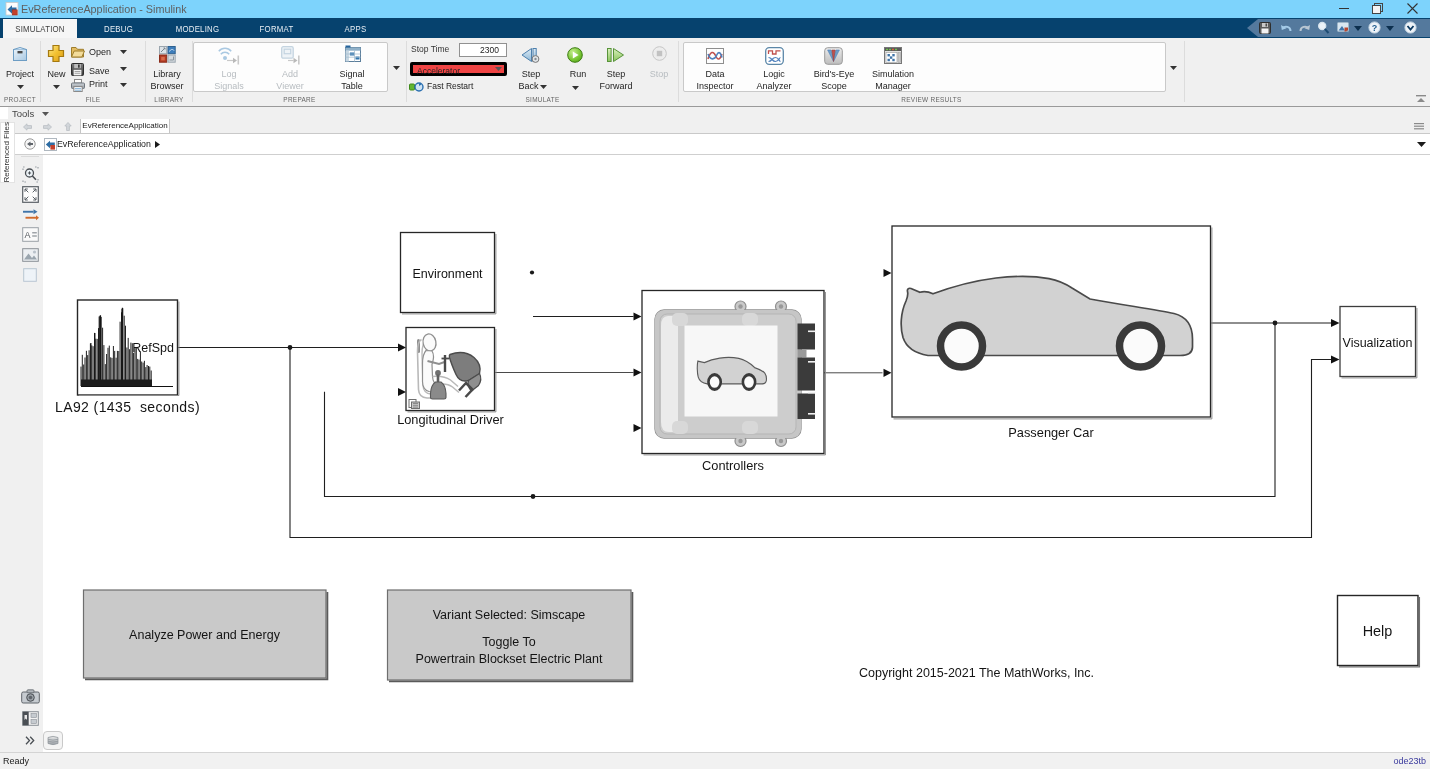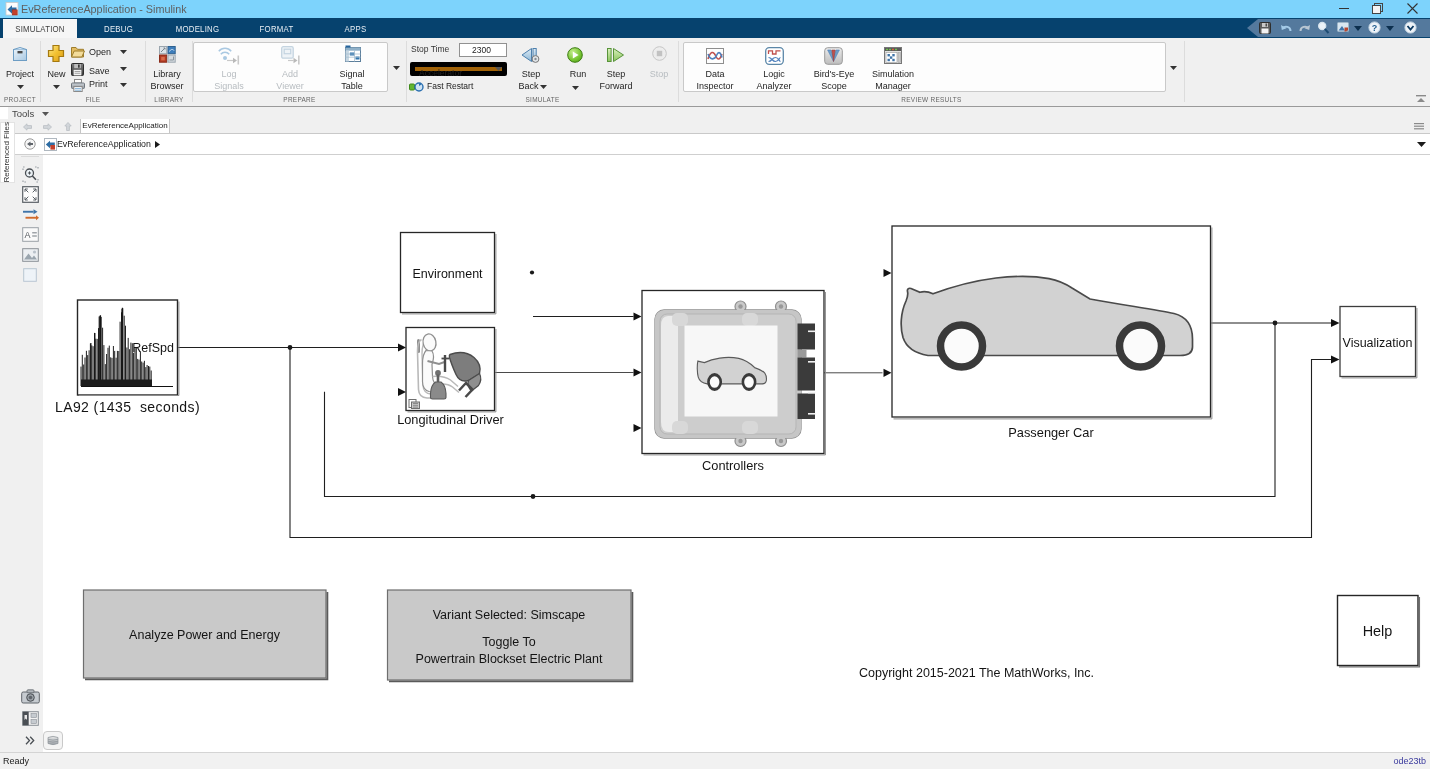--- a/index.html
+++ b/index.html
@@ -210,22 +210,22 @@
     <rect x="4.8" y="7.5" width="5" height="3" fill="#2f74ad"></rect>
     <rect x="10.5" y="11.5" width="4" height="3" fill="#2f74ad"></rect>
     <path d="M0.5 9 H15.5 M0.5 12.2 H15.5 M9.5 5.7 V16.5" stroke="#a7bfd0" stroke-width="0.8" fill="none"></path>
   </svg>
   <div class="btxt" style="left:322px;top:31px;width:60px;">Signal<br>Table</div>
   <svg class="abs" style="left:393px;top:28px" width="7" height="4" viewBox="0 0 7 4">
       <path d="M0 0 H7 L3.5 4 Z" fill="#333"></path>
     </svg>
 
   <div class="abs" style="left:411px;top:6px;font-size:8.5px;color:#333;">Stop Time</div>
-  <div class="abs" style="left:459px;top:5px;width:48px;height:14px;background:#fff;border:1px solid #919191;box-sizing:border-box;font-size:8.5px;color:#222;line-height:12px;padding-left:12px;">2300</div>
-  <div class="abs" style="left:410px;top:24px;width:97px;height:14px;background:#a16207;border:5px solid #000000;border-radius:2px;box-sizing:border-box;font-size:8.5px;color:#222;line-height:12px;padding-left:4px;">Accelerator</div>
+  <div class="abs" style="left:459px;top:5px;width:48px;height:14px;background:#fff;border:1px solid #919191;box-sizing:border-box;font-size:8.5px;color:#222;line-height:12px;padding-left:20px;">2300</div>
+  <div class="abs" style="left:410px;top:24px;width:97px;height:14px;background:#ef4444;border:3px solid #000000;border-radius:2px;box-sizing:border-box;font-size:8.5px;color:#222;line-height:12px;padding-left:4px;">Accelerator</div>
   <svg class="abs" style="left:495px;top:29px" width="7" height="4" viewBox="0 0 7 4">
       <path d="M0 0 H7 L3.5 4 Z" fill="#555"></path>
     </svg>
   <svg class="abs" style="left:409px;top:43px" width="15" height="12" viewBox="0 0 15 12">
     <rect x="0.5" y="3" width="5" height="6" rx="1" fill="#62b531" stroke="#3f8a1a"></rect>
     <circle cx="10" cy="6" r="4" fill="#cfe3f4" stroke="#2a6fb0" stroke-width="1.4"></circle>
     <path d="M10 2 L12.5 3.5 L10 5 Z" fill="#2a6fb0"></path>
   </svg>
   <div class="abs" style="left:427px;top:42.5px;font-size:8.5px;color:#222;">Fast Restart</div>
 

